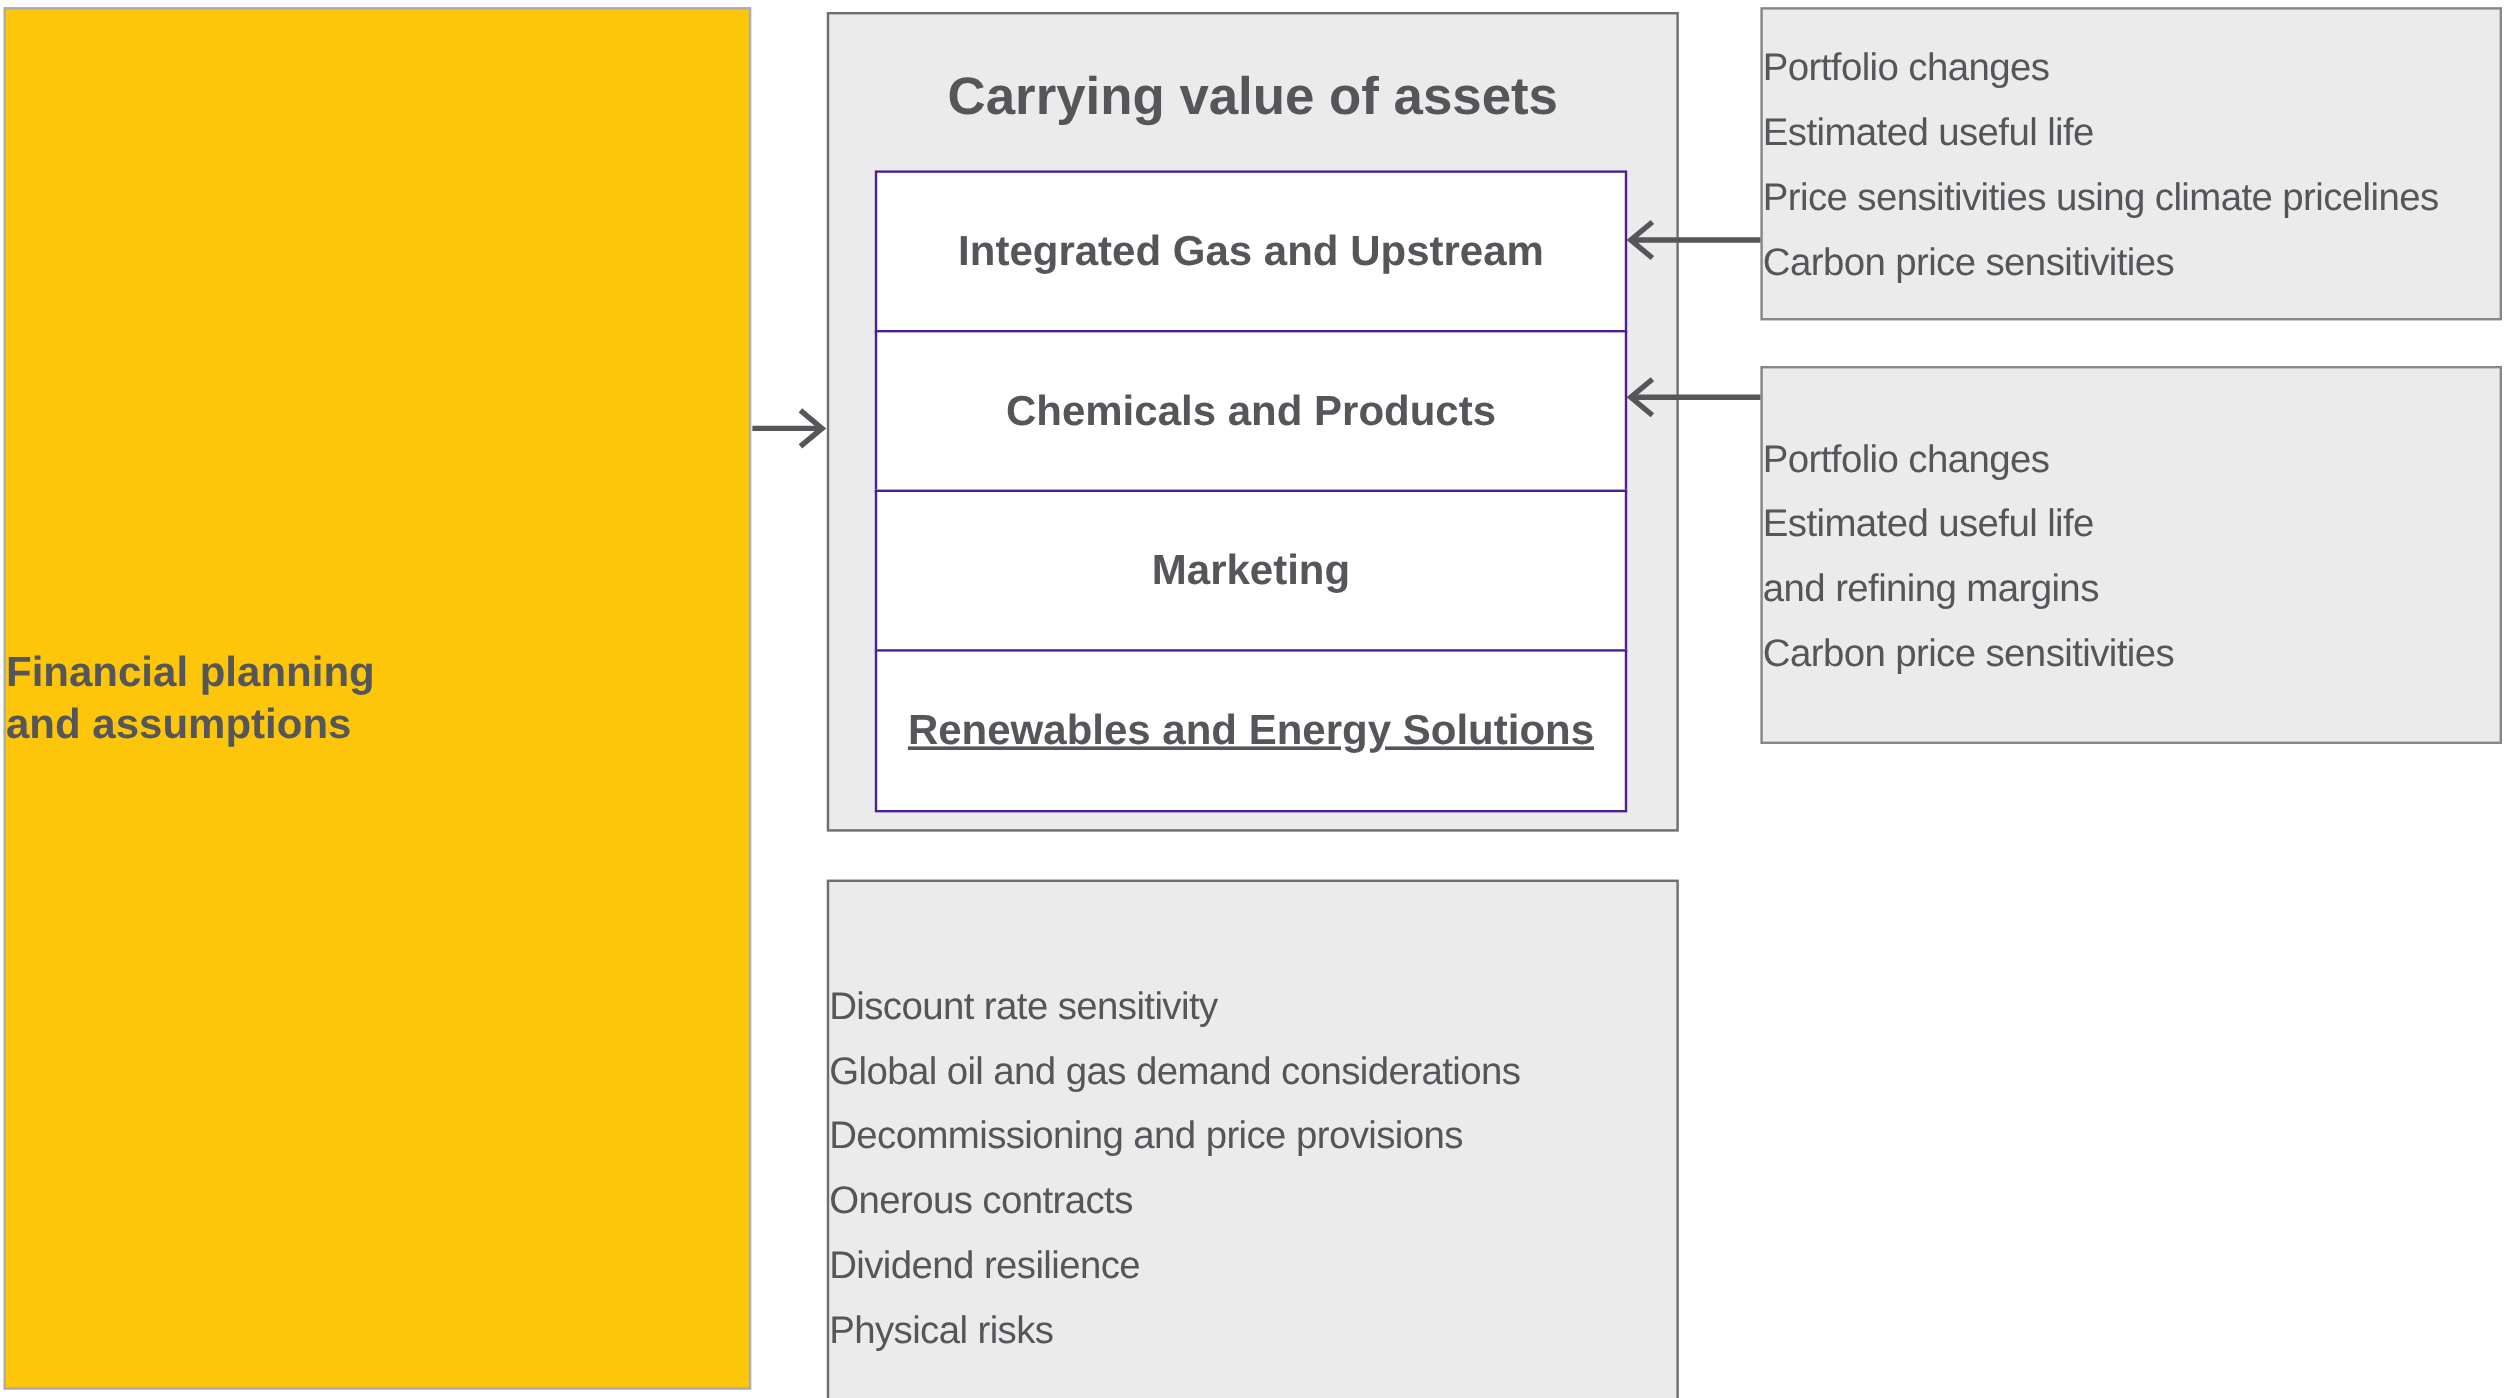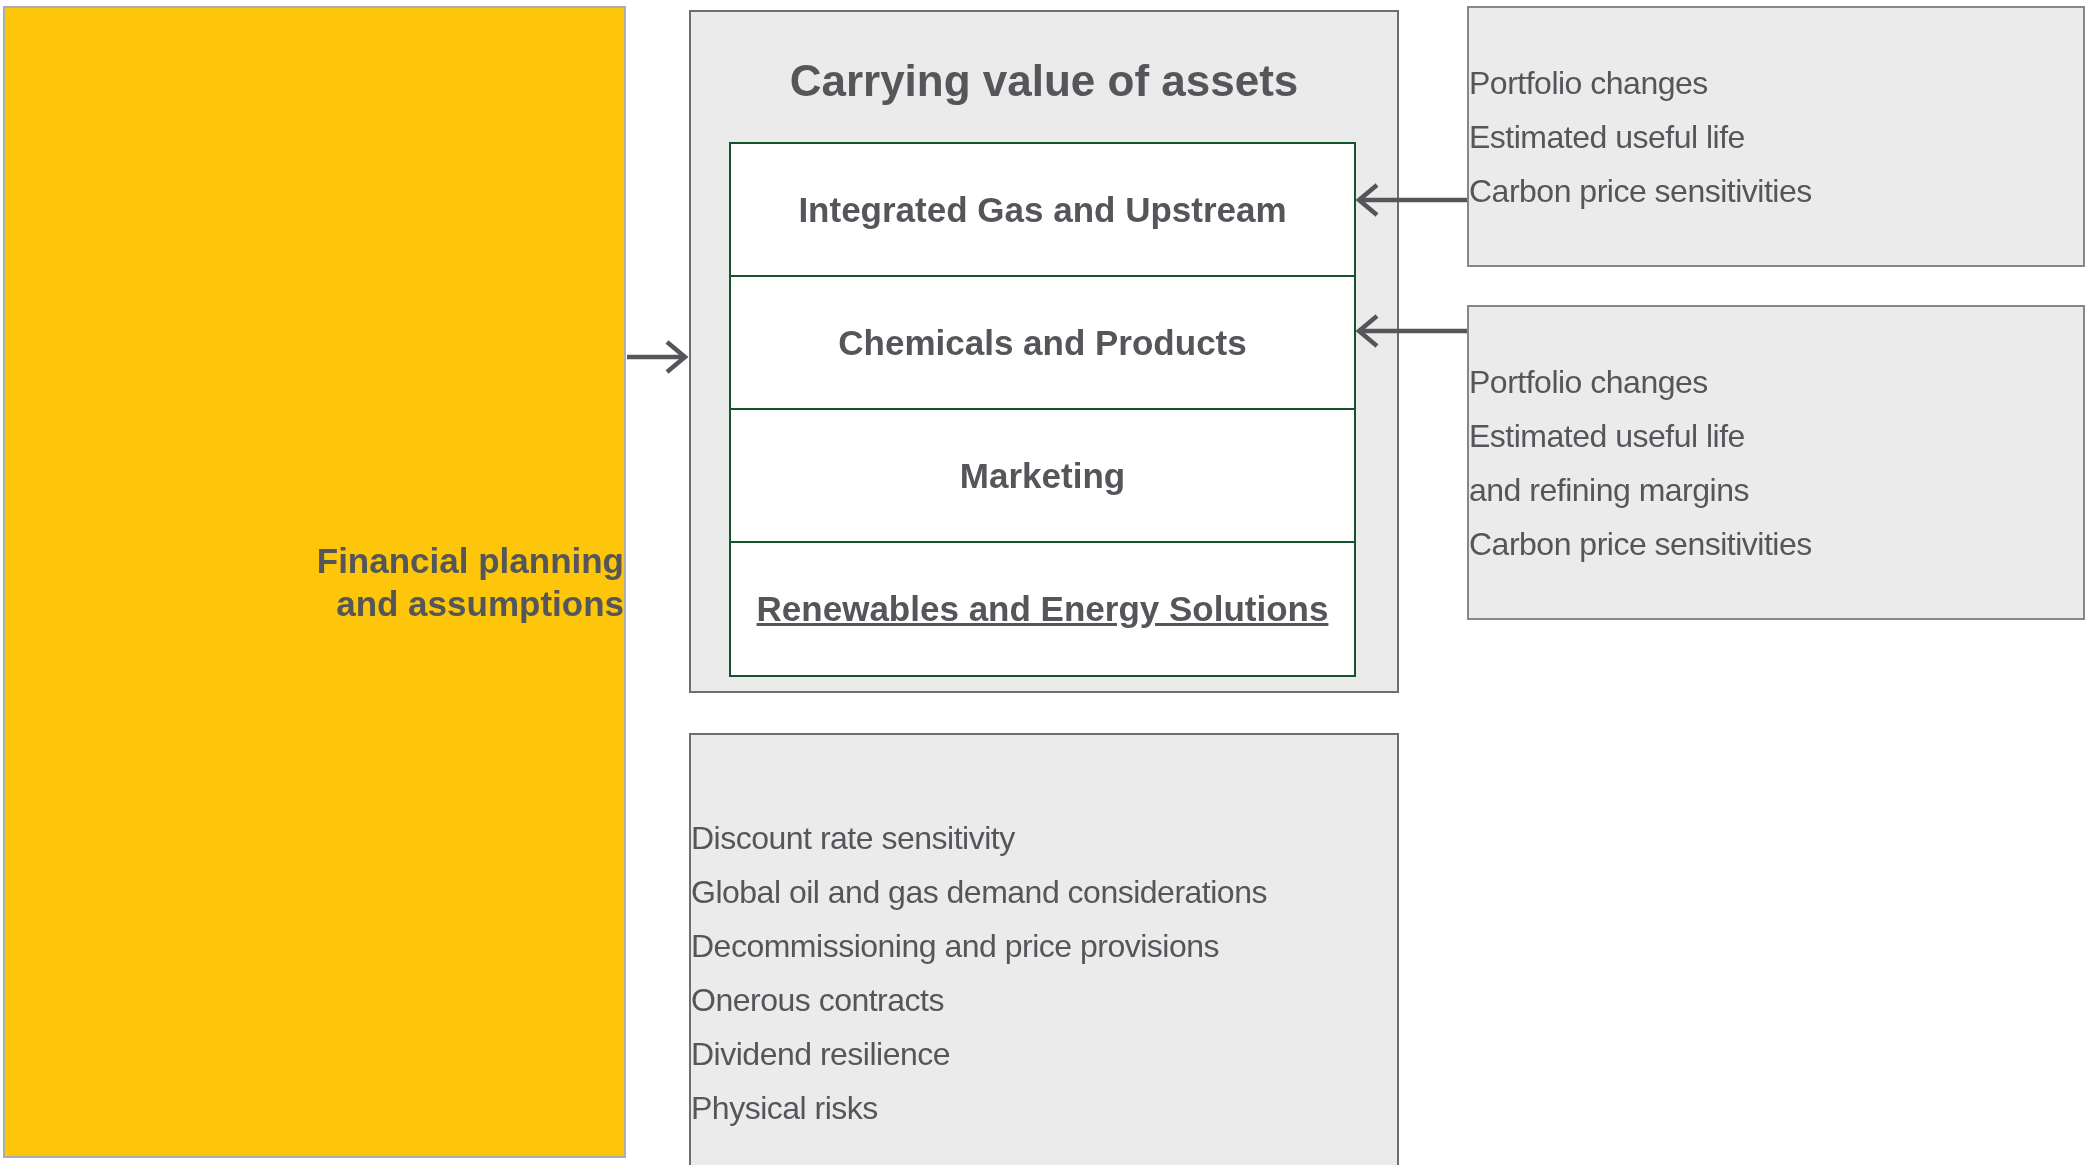--- a/index.html
+++ b/index.html
@@ -21,21 +21,21 @@
   }
   
   .yellow-box {
     left: 3px; top: 6px;
     width: 623px; height: 1152px;
     background: var(--yellow, #FDC60B);
     border: 2px solid var(--border-light, #ABADB0);
     display: flex;
     flex-direction: column;
     justify-content: center;
-    align-items: flex-end;
+    align-items: flex-start;
     text-align: center;
   }
   .yellow-box .line {
     font-size: 35px;
     font-weight: bold;
     line-height: 43px;
     color: var(--text-dark, #54565A);
   }
   
   .carrying-box {
@@ -52,21 +52,21 @@
     font-size: 44px;
     font-weight: bold;
     color: var(--text-dark, #54565A);
   }
   .segment-box {
     position: absolute;
     left: 38px;
     width: 627px;
     height: 136px;
     background: #ffffff;
-    border: 2px solid #14532d;
+    border: 2px solid #4c1d95;
     box-sizing: border-box;
     display: flex;
     justify-content: center;
     align-items: center;
     text-align: left;
     font-size: 35px;
     font-weight: bold;
     color: var(--text-dark, #54565A);
     white-space: nowrap;
   }
@@ -141,20 +141,21 @@
     <div class="line">Global oil and gas demand considerations</div>
     <div class="line">Decommissioning and price provisions</div>
     <div class="line">Onerous contracts</div>
     <div class="line">Dividend resilience</div>
     <div class="line">Physical risks</div>
   </div>
 
   <div class="box factor-panel right-box-1">
     <div class="line">Portfolio changes</div>
     <div class="line">Estimated useful life</div>
+    <div class="line">Price sensitivities using climate pricelines</div>
     <div class="line">Carbon price sensitivities</div>
   </div>
 
   <div class="box factor-panel right-box-2">
     <div class="line">Portfolio changes</div>
     <div class="line">Estimated useful life</div>
     <div class="line">and refining margins</div>
     <div class="line">Carbon price sensitivities</div>
   </div>
 

